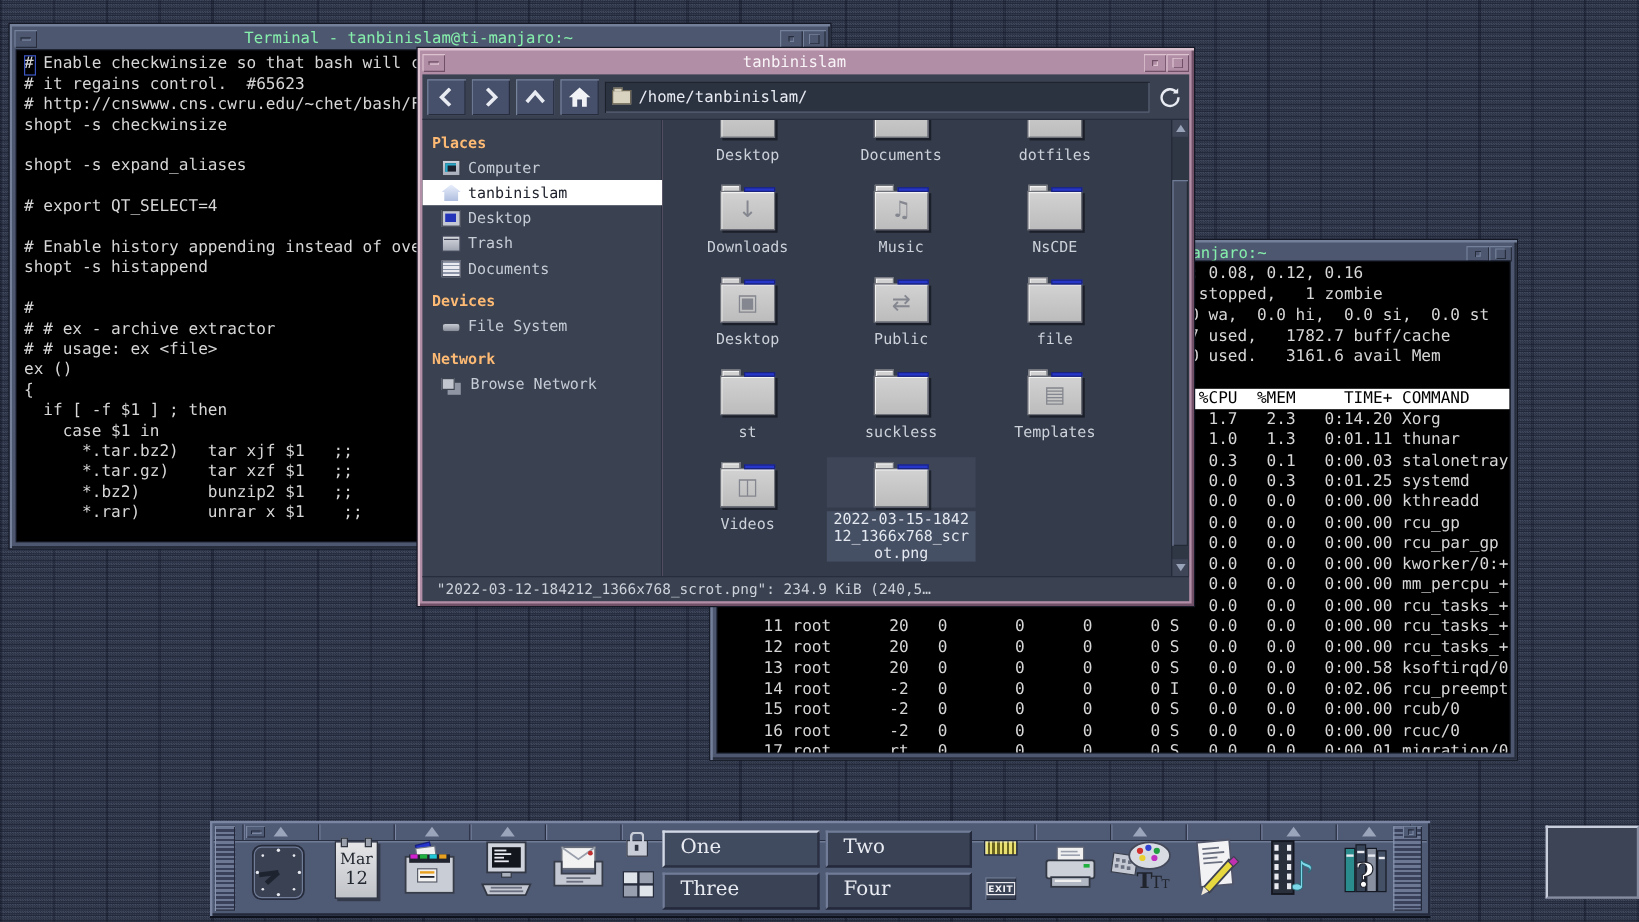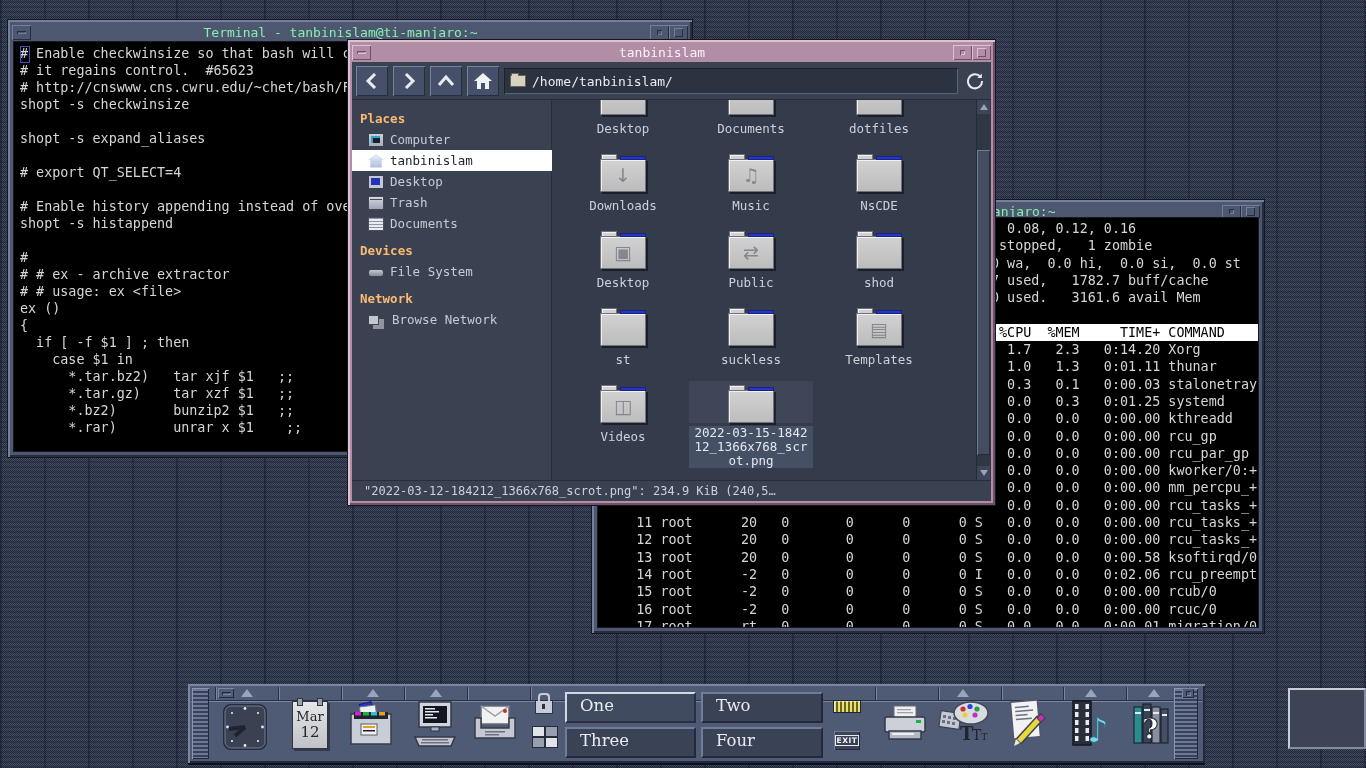--- a/index.html
+++ b/index.html
@@ -86,21 +86,21 @@
   .tri-dn{width:0;height:0;border-left:4px solid transparent;border-right:4px solid transparent;border-top:6px solid #98a2b8;}
   .sthumb{position:absolute;left:1px;width:13px;top:50px;height:305px;background:#444d60;
     box-shadow:inset 1px 1px 0 #707b96, inset -1px -1px 0 #242a36;}
   .fstatus{height:21px;background:#3a4150;box-shadow:inset 0 1px 0 #272d3d;display:flex;align-items:center;
     font-family:"DejaVu Sans Mono",monospace;font-size:12px;color:#ccd1da;padding-left:12px;white-space:nowrap;overflow:hidden;}
 
   
   .chev{display:block;}
 
   
-  .panel{position:absolute;left:188px;top:684px;width:1017px;height:79px;background:#4f5a74;
+  .panel{position:absolute;left:175px;top:684px;width:1017px;height:79px;background:#4f5a74;
     box-shadow:inset 2px 2px 0 #7a86a2, inset -2px -2px 0 #23293a, 0 2px 0 #0e121c;z-index:40;}
   .hline{position:absolute;left:3px;right:3px;top:16px;height:0;border-top:1px solid #2a3044;border-bottom:1px solid #7a86a2;}
   .vline{position:absolute;top:3px;height:13px;width:0;border-left:1px solid #2a3044;border-right:1px solid #7a86a2;}
   .grip{position:absolute;top:4px;bottom:4px;width:17px;background:repeating-linear-gradient(0deg,#6d7994 0 2px,#39415a 2px 4px);
     box-shadow:inset 1px 1px 0 #8a96b2, inset -1px -1px 0 #23293a;}
   .pbtn{position:absolute;background:#4f5a74;box-shadow:inset 1px 1px 0 #7a86a2, inset -1px -1px 0 #23293a;
     display:flex;align-items:center;justify-content:center;}
   .ptri{position:absolute;top:5px;width:0;height:0;border-left:6px solid transparent;border-right:6px solid transparent;border-bottom:8px solid #9aa4ba;}
   .picon{position:absolute;display:flex;align-items:center;justify-content:center;}
   .cal{width:34px;height:46px;background:linear-gradient(#e6e6e8,#bfc2c8);border:1px solid #30343f;box-shadow:2px 2px 0 rgba(0,0,0,.35);
@@ -369,21 +369,21 @@
                 </div>
                 <span class="fname">Public</span>
               </div>
 
               <div class="fitem">
                 <div class="ficon">
                   <span class="folder">
                     <span class="fglyph"></span>
                   </span>
                 </div>
-                <span class="fname">shod</span>
+                <span class="fname">file</span>
               </div>
 
               <div class="fitem">
                 <div class="ficon">
                   <span class="folder">
                     <span class="fglyph"></span>
                   </span>
                 </div>
                 <span class="fname">st</span>
               </div>

